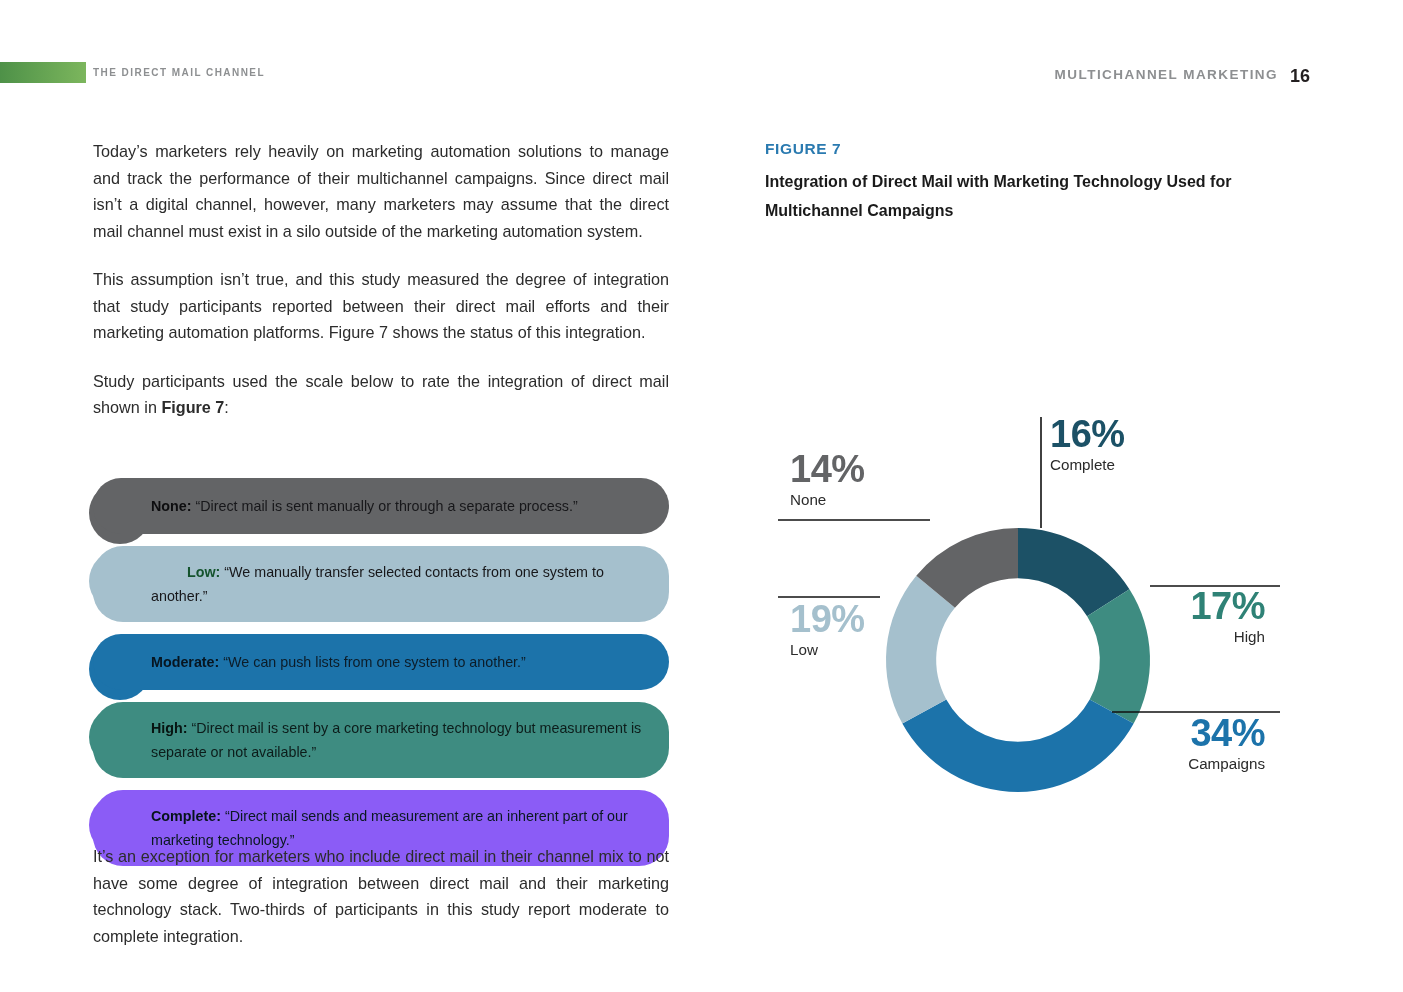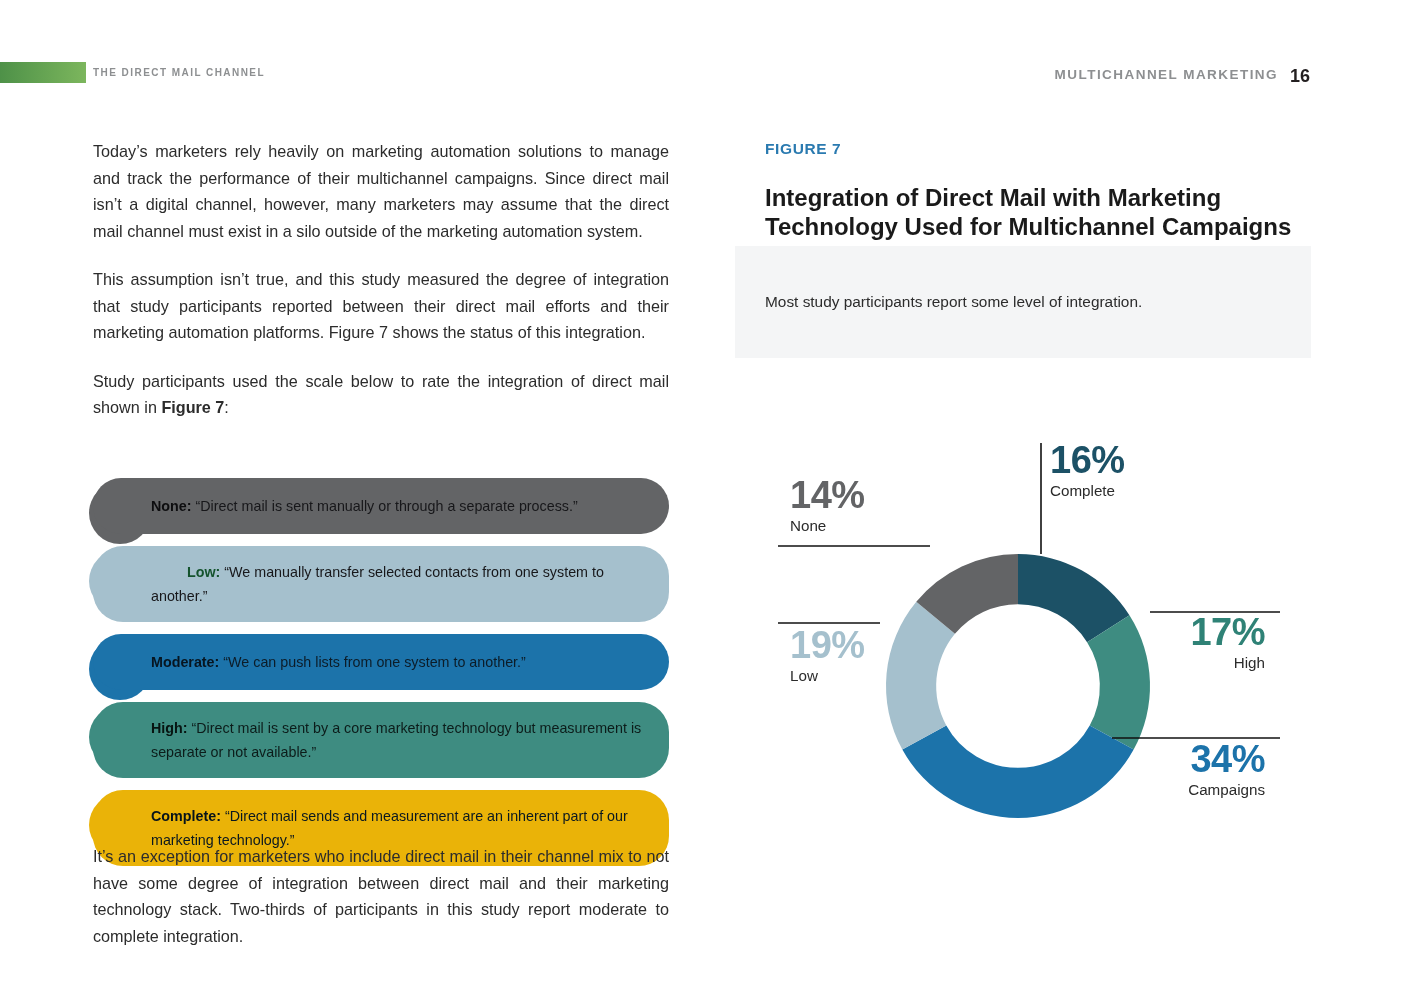--- a/index.html
+++ b/index.html
@@ -58,50 +58,50 @@
     content:"";position:absolute;left:-4px;top:4px;
     width:62px;height:62px;border-radius:50%;
     background:inherit;z-index:-1;
   }
   .pill .txt{position:relative;z-index:1;}
   .pill .lbl{font-weight:700;}
   .pill-none{background:#636466;color:#17171a;}
   .pill-low{background:#a5c0cd;color:#17171a;}
   .pill-moderate{background:#1c73aa;color:#0c1c28;}
   .pill-high{background:#3e8c81;color:#0c1c1a;}
-  .pill-complete{background:#eab308;color:#0a1820;justify-content:flex-end;}
+  .pill-complete{background:#8b5cf6;color:#0a1820;justify-content:flex-end;}
   .pill-none   .lbl{color:#0d0d0f;}
   .pill-low    .lbl{color:#14532d;margin-left:36px;}
   .pill-moderate .lbl{color:#071520;}
   .pill-high   .lbl{color:#071411;}
   .pill-complete .lbl{color:#06131a;}
 
   .col-left-bottom{position:absolute;left:93px;top:843px;width:576px;}
 
   
   .fig-label{
     position:absolute;left:765px;top:140px;
     font-size:15.5px;font-weight:700;letter-spacing:.6px;
     color:#2a7ab0;
   }
   .fig-title{
-    position:absolute;left:765px;top:183px;width:530px;
-    font-size:24px;line-height:29px;font-weight:700;color:#1a1a1a;
+    position:absolute;left:765px;top:167px;width:530px;
+    font-size:16px;line-height:29px;font-weight:700;color:#1a1a1a;
   }
   .callout{
     position:absolute;left:735px;top:246px;width:576px;height:112px;
     background:#f4f5f6;box-sizing:border-box;
     display:flex;align-items:center;
   }
   .callout .ctext{
     padding-left:30px;font-size:15.4px;color:#2c2c2c;line-height:24px;
   }
 
   
-  .chart{position:absolute;left:760px;top:418px;width:540px;height:420px;}
+  .chart{position:absolute;left:760px;top:392px;width:540px;height:420px;}
   .chart svg{position:absolute;left:0;top:0;}
   .lbl-grp{position:absolute;}
   .lbl-pct{font-size:38px;font-weight:700;line-height:38px;letter-spacing:-.5px;}
   .lbl-name{font-size:15.2px;color:#2b2b2b;line-height:20px;margin-top:2px;}
 
   .g-complete{left:290px;top:23px;text-align:left;}
   .g-high{left:370px;top:195px;text-align:right;width:135px;}
   .g-moderate{left:330px;top:322px;text-align:right;width:175px;}
   .g-low{left:30px;top:208px;text-align:left;}
   .g-none{left:30px;top:58px;text-align:left;}
@@ -140,23 +140,20 @@
     </div>
   </div>
 
   <div class="col-left-bottom">
     <p class="para">It’s an exception for marketers who include direct mail in their channel mix to not have some degree of integration between direct mail and their marketing technology stack. Two-thirds of participants in this study report moderate to complete integration.</p>
   </div>
 
   <div class="fig-label">FIGURE 7</div>
   <div class="fig-title">Integration of Direct Mail with Marketing Technology Used for Multichannel Campaigns</div>
 
-  <div class="callout">
-    <div class="ctext">Most study participants report some level of integration.</div>
-  </div>
 
   <div class="chart">
     <svg width="540" height="420" viewBox="0 0 540 420">
       <g id="donut-slices" transform="translate(258,268)">
           <path d="M 8.082668874372531e-15 -132 A 132 132 0 0 1 111.451286166266 -70.72913693722754 L 69.09979742308492 -43.85206490108108 A 81.84 81.84 0 0 0 5.011254702110969e-15 -81.84 Z" fill="#1c5166"></path>
           <path d="M 111.451286166266 -70.72913693722754 A 132 132 0 0 1 115.67248176579 63.591484981426426 L 71.7169386947898 39.42672068848438 A 81.84 81.84 0 0 0 69.09979742308492 -43.85206490108108 Z" fill="#3e8c81"></path>
           <path d="M 115.67248176579 63.591484981426426 A 132 132 0 0 1 -115.67248176579 63.591484981426404 L -71.7169386947898 39.42672068848437 A 81.84 81.84 0 0 0 71.7169386947898 39.42672068848438 Z" fill="#1c73aa"></path>
           <path d="M -115.67248176579 63.591484981426404 A 132 132 0 0 1 -101.70774804640415 -84.13996664682708 L -63.058803788770575 -52.16677932103279 A 81.84 81.84 0 0 0 -71.7169386947898 39.42672068848437 Z" fill="#a5c0cd"></path>
           <path d="M -101.70774804640415 -84.13996664682708 A 132 132 0 0 1 -2.424800662311759e-14 -132 L -1.5033764106332907e-14 -81.84 A 81.84 81.84 0 0 0 -63.058803788770575 -52.16677932103279 Z" fill="#636466"></path>
         </g>

